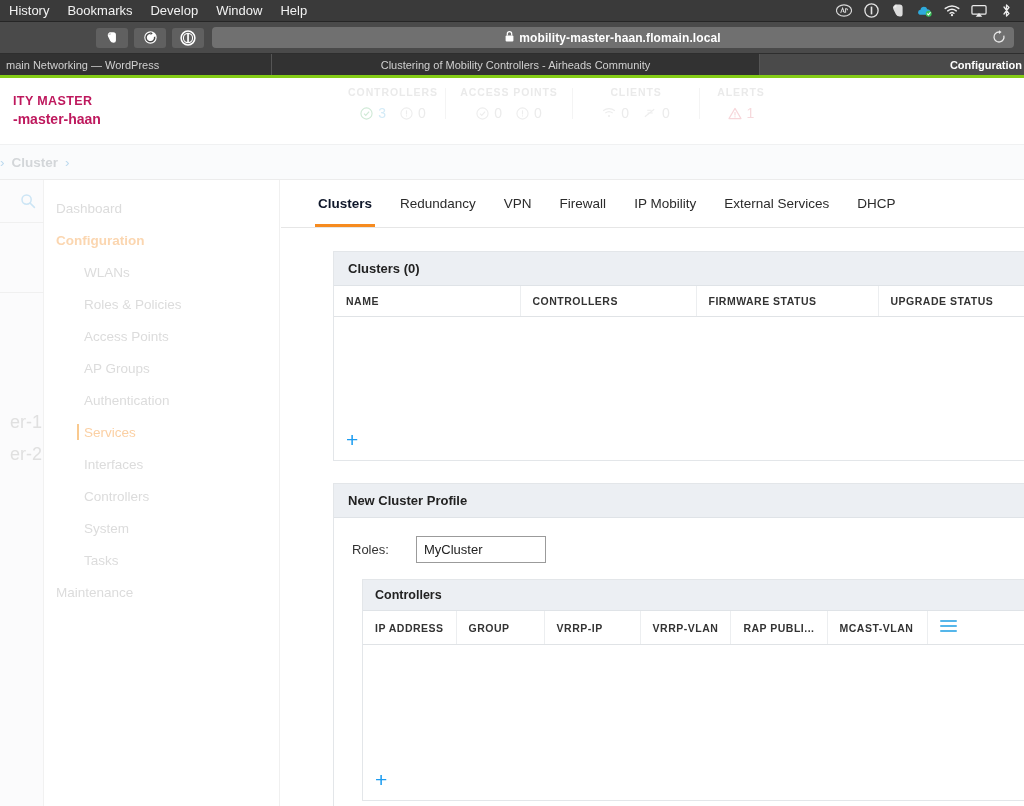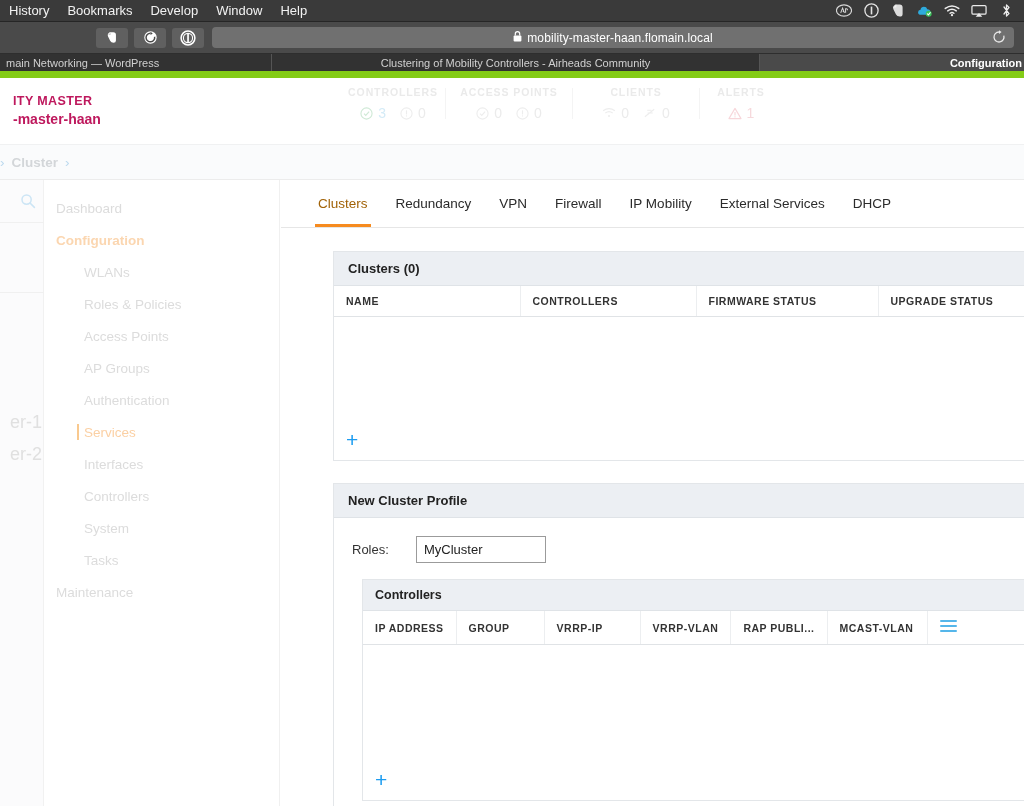--- a/index.html
+++ b/index.html
@@ -36,30 +36,30 @@
     width: 32px; height: 20px; border-radius: 3px; background: #606060;
     display: flex; align-items: center; justify-content: center;
   }
   .urlbar {
     margin-left: 8px; flex: 1; margin-right: 10px; height: 21px;
     background: #707070; border-radius: 4px;
     display: flex; align-items: center; justify-content: center;
     position: relative;
   }
   .urltext {
-    color: #ffffff; font-size: 12px; font-weight: normal; letter-spacing: .1px;
+    color: #ffffff; font-size: 12px; font-weight: bold; letter-spacing: .1px;
     display: flex; align-items: center; gap: 5px;
   }
   .reload { position: absolute; right: 8px; top: 3px; }
 
   
   .tabbar {
     position: absolute; top: 54px; left: 0; width: 1024px; height: 24px;
     background: #323232; display: flex; align-items: stretch;
-    border-bottom: 7px solid #84cc16;
+    border-bottom: 3px solid #84cc16;
     justify-content: center;
   }
   .btab {
     display: flex; align-items: center; justify-content: center;
     font-size: 11px; color: #d0d0d0; overflow: hidden; white-space: nowrap;
     border-right: 1px solid #555; padding: 0 6px;
   }
   .btab.b1 { width: 272px; justify-content: flex-start; }
   .btab.b2 { width: 488px; }
   .btab.b3 { flex: 1; background: #4a4a4a; color: #ffffff; font-weight: bold;
@@ -127,21 +127,21 @@
     background: #ffffff; overflow: hidden;
   }
   .tabs {
     height: 48px; display: flex; align-items: stretch;
     border-bottom: 1px solid #e6e6e6; padding-left: 23px;
   }
   .tab {
     display: flex; align-items: center; padding: 0 14px;
     font-size: 13.5px; color: #2b2b2b; white-space: nowrap; position: relative;
   }
-  .tab.active { font-weight: normal; color: #a16207; justify-content: flex-end; }
+  .tab.active { font-weight: bold; color: #0f172a; justify-content: flex-end; }
   .tab.active::after {
     content: ""; position: absolute; left: 11px; right: 11px; bottom: 0;
     height: 3px; background: #f68b1f;
   }
 
   .panel { margin: 23px 0 0 52px; width: 760px; border: 1px solid #e3e6e9; background: #fff; }
   .panel-head {
     background: #eceff3; border-bottom: 1px solid #dfe3e7;
     padding: 9px 14px; font-size: 13px; font-weight: bold; color: #222;
   }

